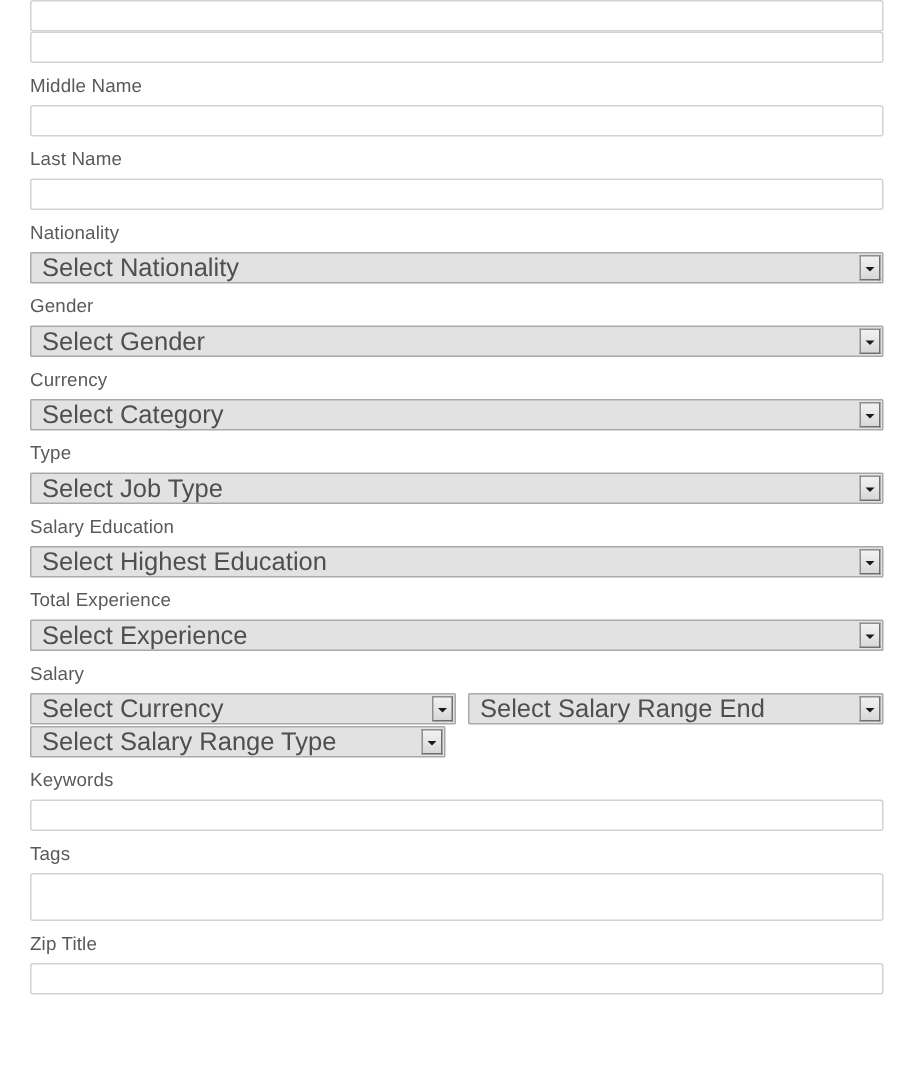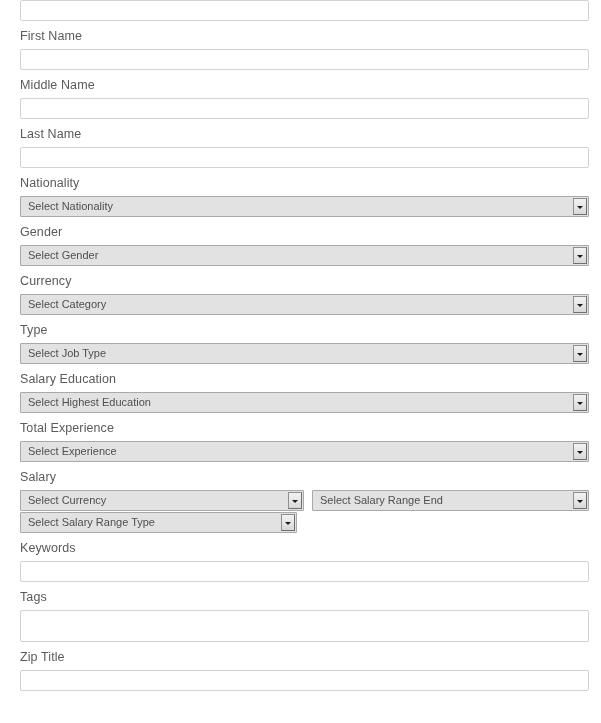--- a/index.html
+++ b/index.html
@@ -63,21 +63,21 @@
   }
   .select-box .sel-text {
     display: block;
     position: absolute;
     left: 0;
     top: 0;
     right: 17px;
     height: 19px;
     line-height: 19px;
     padding-left: 7px;
-    font-size: 11px;
+    font-size: 17px;
     color: #4f4f4f;
     white-space: nowrap;
     overflow: hidden;
   }
   .select-box .sel-arrow-btn {
     position: absolute;
     right: 1px;
     top: 1px;
     width: 14px;
     height: 17px;
@@ -118,21 +118,20 @@
 </head>
 <body>
 
 <div class="form-root">
 
   <div class="field-group">
     <input class="text-input" type="text" value="" placeholder="" style="">
   </div>
 
   <div class="field-group">
-    <label class="field-label">First Name</label>
     <input class="text-input" type="text" value="" placeholder="" style="">
   </div>
 
   <div class="field-group">
     <label class="field-label">Middle Name</label>
     <input class="text-input" type="text" value="" placeholder="" style="">
   </div>
 
   <div class="field-group">
     <label class="field-label">Last Name</label>

